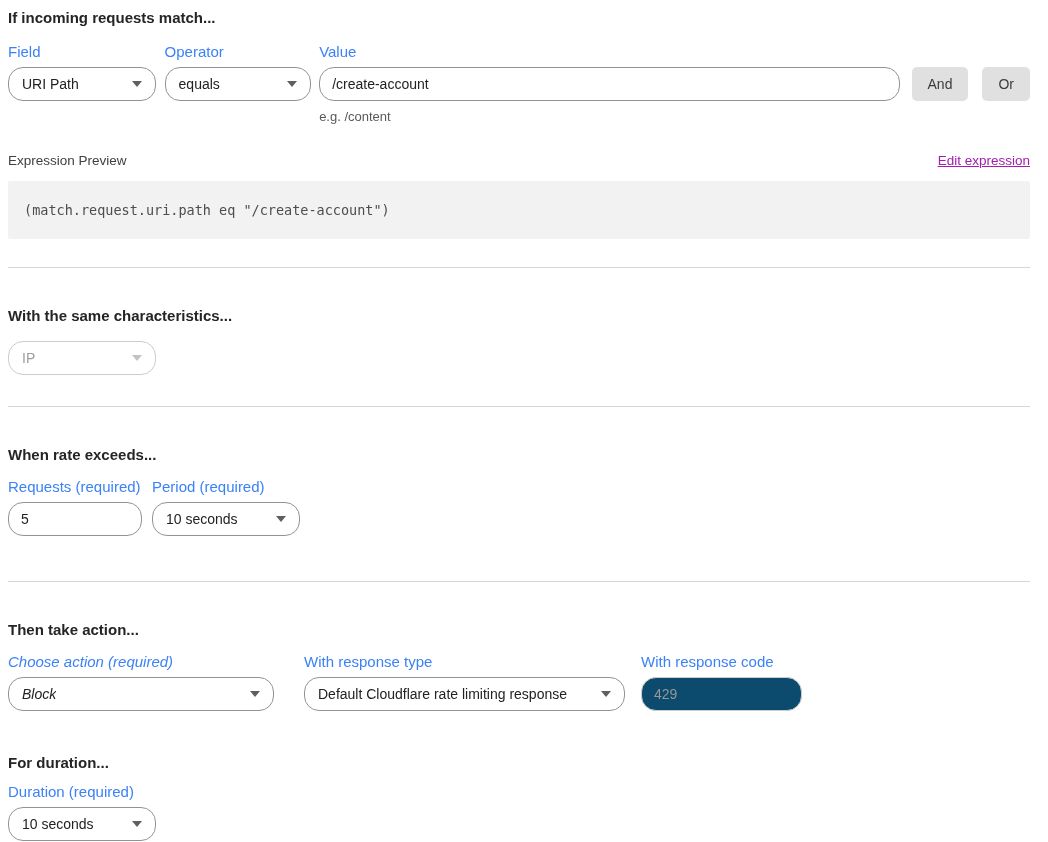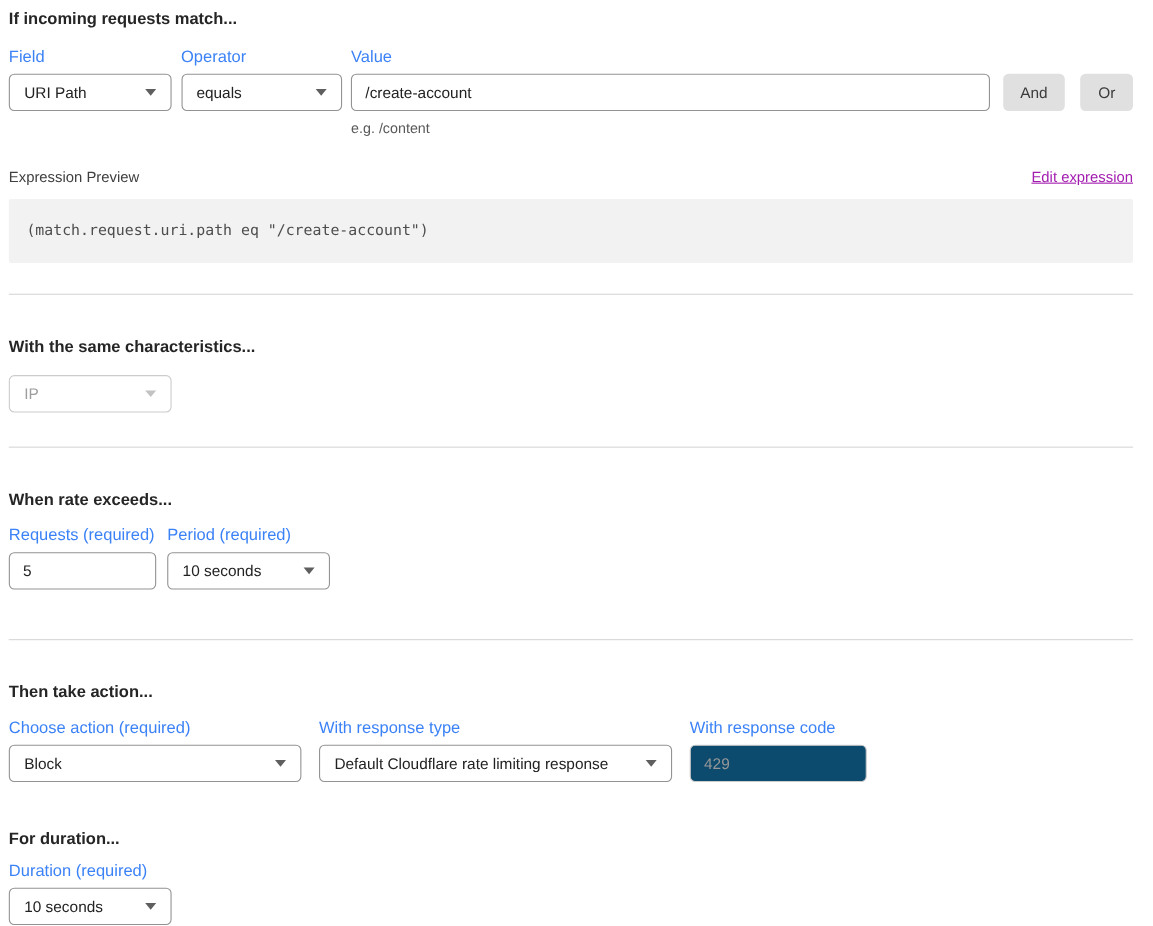--- a/index.html
+++ b/index.html
@@ -16,21 +16,21 @@
     font-size: 15px; font-weight: 700; color: #252525;
     line-height: 22px; margin: 0;
   }
   .form-row { display: flex; align-items: flex-start; }
   .field-group { display: flex; flex-direction: column; }
   .field-label {
     font-size: 15px; line-height: 20px; color: #3b82f6;
     margin-bottom: 5px; white-space: nowrap;
   }
   .text-input, .select {
-    height: 34px; border: 1px solid #939393; border-radius: 5px;
+    height: 34px; border: 1px solid #939393; border-radius: 15px;
     background: #fff; font-size: 14px; color: #222;
     font-family: "Liberation Sans", "DejaVu Sans", sans-serif;
   }
   .text-input { padding: 0 12px; outline: none; }
   .select {
     display: flex; align-items: center; justify-content: space-between;
     padding: 0 13px; cursor: pointer;
   }
   .select-value { font-size: 14px; color: #222; white-space: nowrap; overflow: hidden; }
   .chevron {
@@ -65,22 +65,22 @@
     font-family: "DejaVu Sans Mono", "Liberation Mono", monospace;
     font-size: 13.5px; color: #4d4d4d; line-height: 18px;
   }
   .divider { border: none; border-top: 1px solid #d6d6d6; margin: 0; }
   
   .w-field   { width: 149px; }
   .w-operator{ width: 148px; margin-left: 9px; }
   .w-value   { width: 586px; margin-left: 8px; }
   .w-requests{ width: 134px; }
   .w-period  { width: 148px; margin-left: 10px; }
-  .w-action  { width: 266px; }
-  .w-resptype{ width: 321px; margin-left: 16px; }
+  .w-action  { width: 266px; font-style: italic; }
+  .w-resptype{ width: 321px; margin-left: 30px; }
   .w-respcode{ width: 161px; margin-left: 16px; }
   .w-short   { width: 148px; }
   .and-btn { margin-left: 12px; }
   .or-btn  { margin-left: 14px; }
   
   .mt-div1 { margin-top: 28px; }
   .mt-sec  { margin-top: 37px; }
   .mb-row  { margin-bottom: 11px; }
   .mb-title{ margin-bottom: 13px; }
   .mt-select { margin-top: 14px; }

